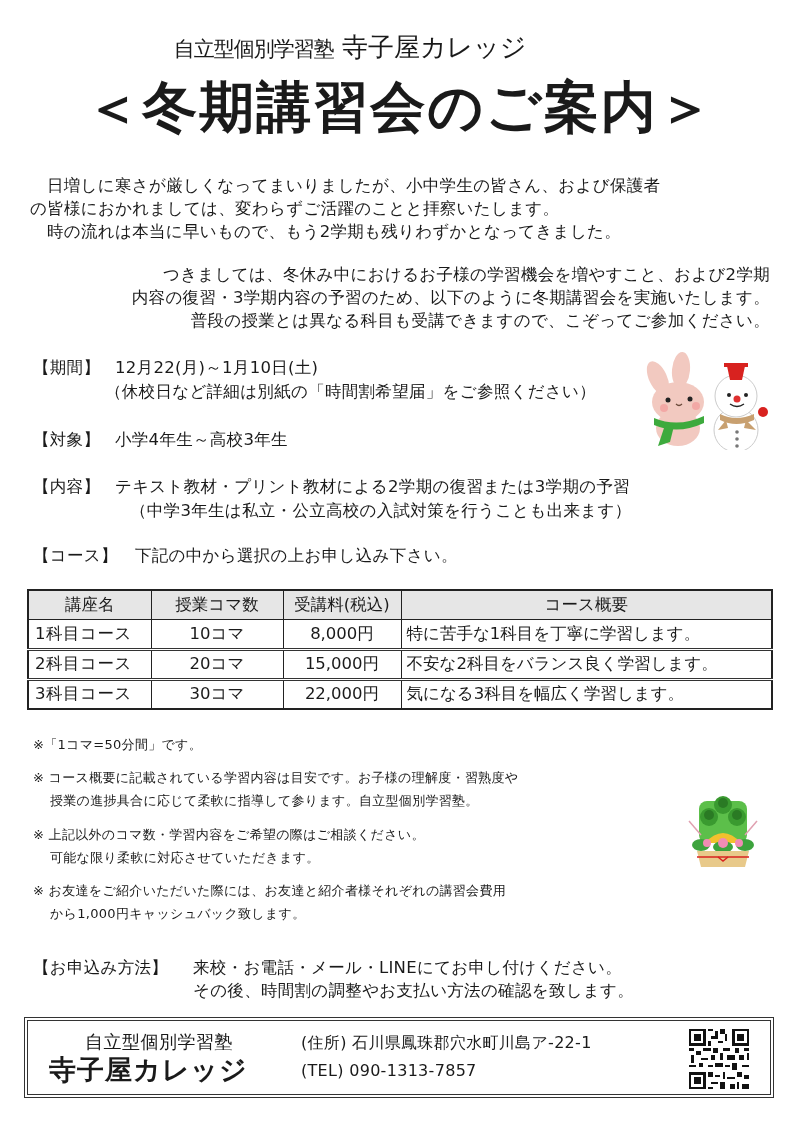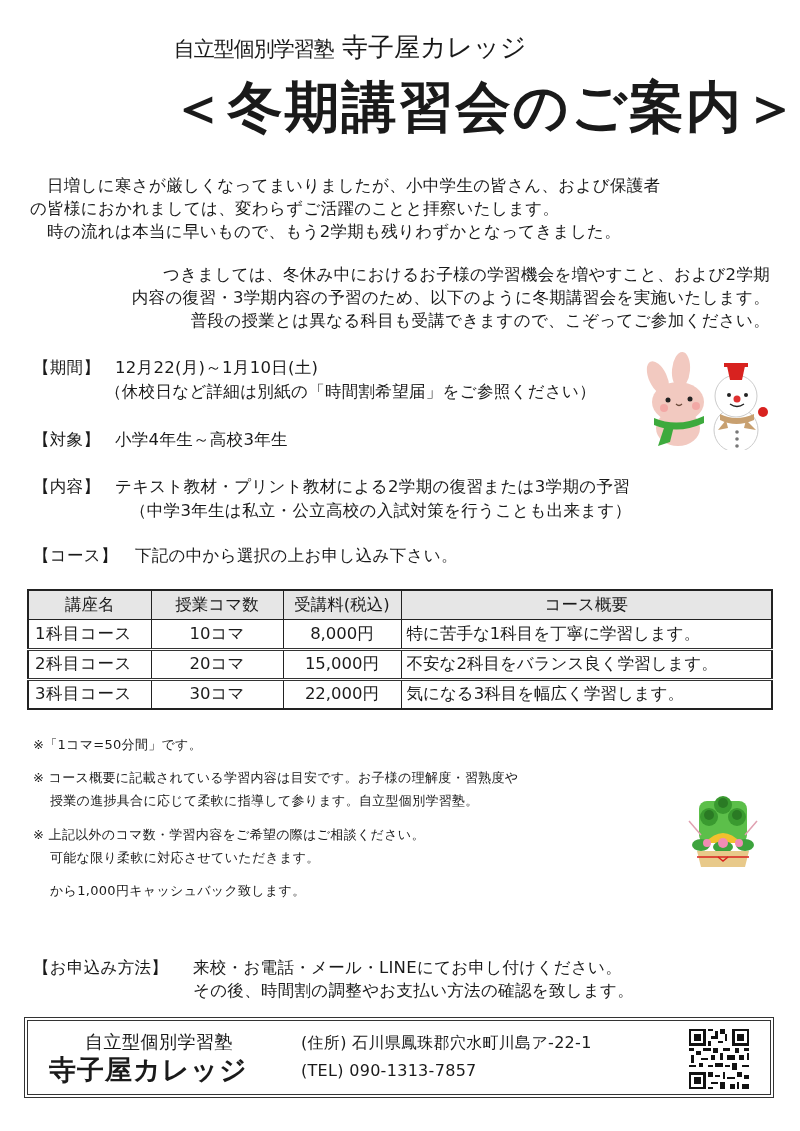--- a/index.html
+++ b/index.html
@@ -9,21 +9,21 @@
     font-family: "DejaVu Sans", "Liberation Sans", sans-serif;
     color: #1a1a1a;
   }
   .abs { position: absolute; }
   .subtitle {
     left: 0; width: 700px; top: 30px; text-align: center;
     font-size: 26px; letter-spacing: 0px;
   }
   .subtitle .small { font-size: 21px; letter-spacing: -1px; }
   .title {
-    left: 0; width: 800px; top: 74px; text-align: right;
+    left: 0; width: 800px; top: 74px; text-align: center;
     font-size: 55px; font-weight: bold; letter-spacing: 2px; line-height: 66px;
   }
   .para {
     left: 30px; width: 740px; font-size: 16.5px; line-height: 23px;
     letter-spacing: 0.3px;
   }
   .para p { white-space: nowrap; }
   .indent { padding-left: 17px; }
   .label-line { font-size: 16.5px; white-space: nowrap; letter-spacing: 0.3px; }
   .label-line .lbl { display: inline-block; }
@@ -181,20 +181,21 @@
 </div>
 <div class="abs note" style="top:766px;">
   <p>※ コース概要に記載されている学習内容は目安です。お子様の理解度・習熟度や</p>
   <p class="cont">授業の進捗具合に応じて柔軟に指導して参ります。自立型個別学習塾。</p>
 </div>
 <div class="abs note" style="top:823px;">
   <p>※ 上記以外のコマ数・学習内容をご希望の際はご相談ください。</p>
   <p class="cont">可能な限り柔軟に対応させていただきます。</p>
 </div>
 <div class="abs note" style="top:879px;">
+  <p>※ お友達をご紹介いただいた際には、お友達と紹介者様それぞれの講習会費用</p>
   <p class="cont">から1,000円キャッシュバック致します。</p>
 </div>
 
 <svg class="illus" style="left:683px; top:791px;" width="80" height="80" viewBox="0 0 80 80">
 
   <rect x="16" y="10" width="48" height="42" rx="8" fill="#5cbf4a"></rect>
   <circle cx="40" cy="14" r="9" fill="#3a9a30"></circle>
   <circle cx="26" cy="26" r="9" fill="#3a9a30"></circle>
   <circle cx="54" cy="26" r="9" fill="#3a9a30"></circle>
   <circle cx="40" cy="12" r="5" fill="#2a7a24"></circle>

